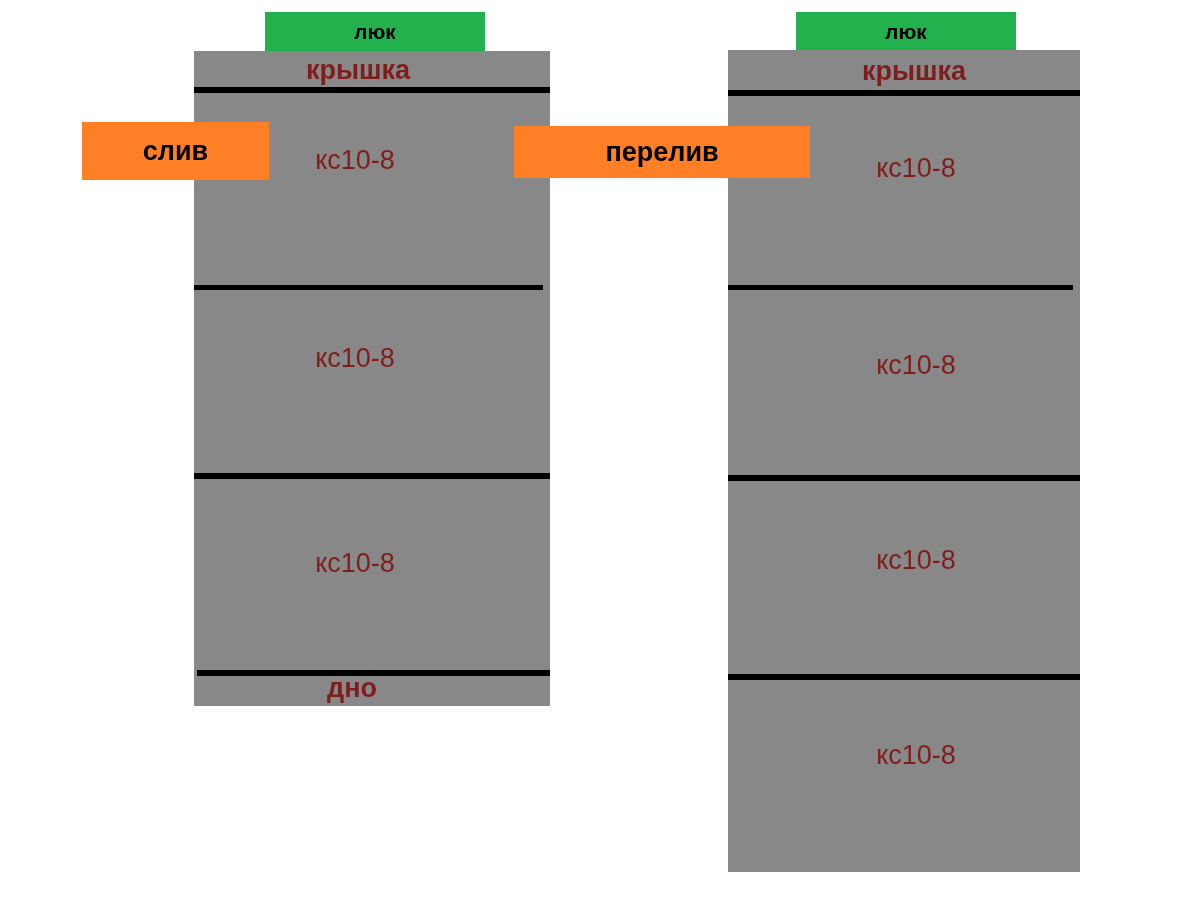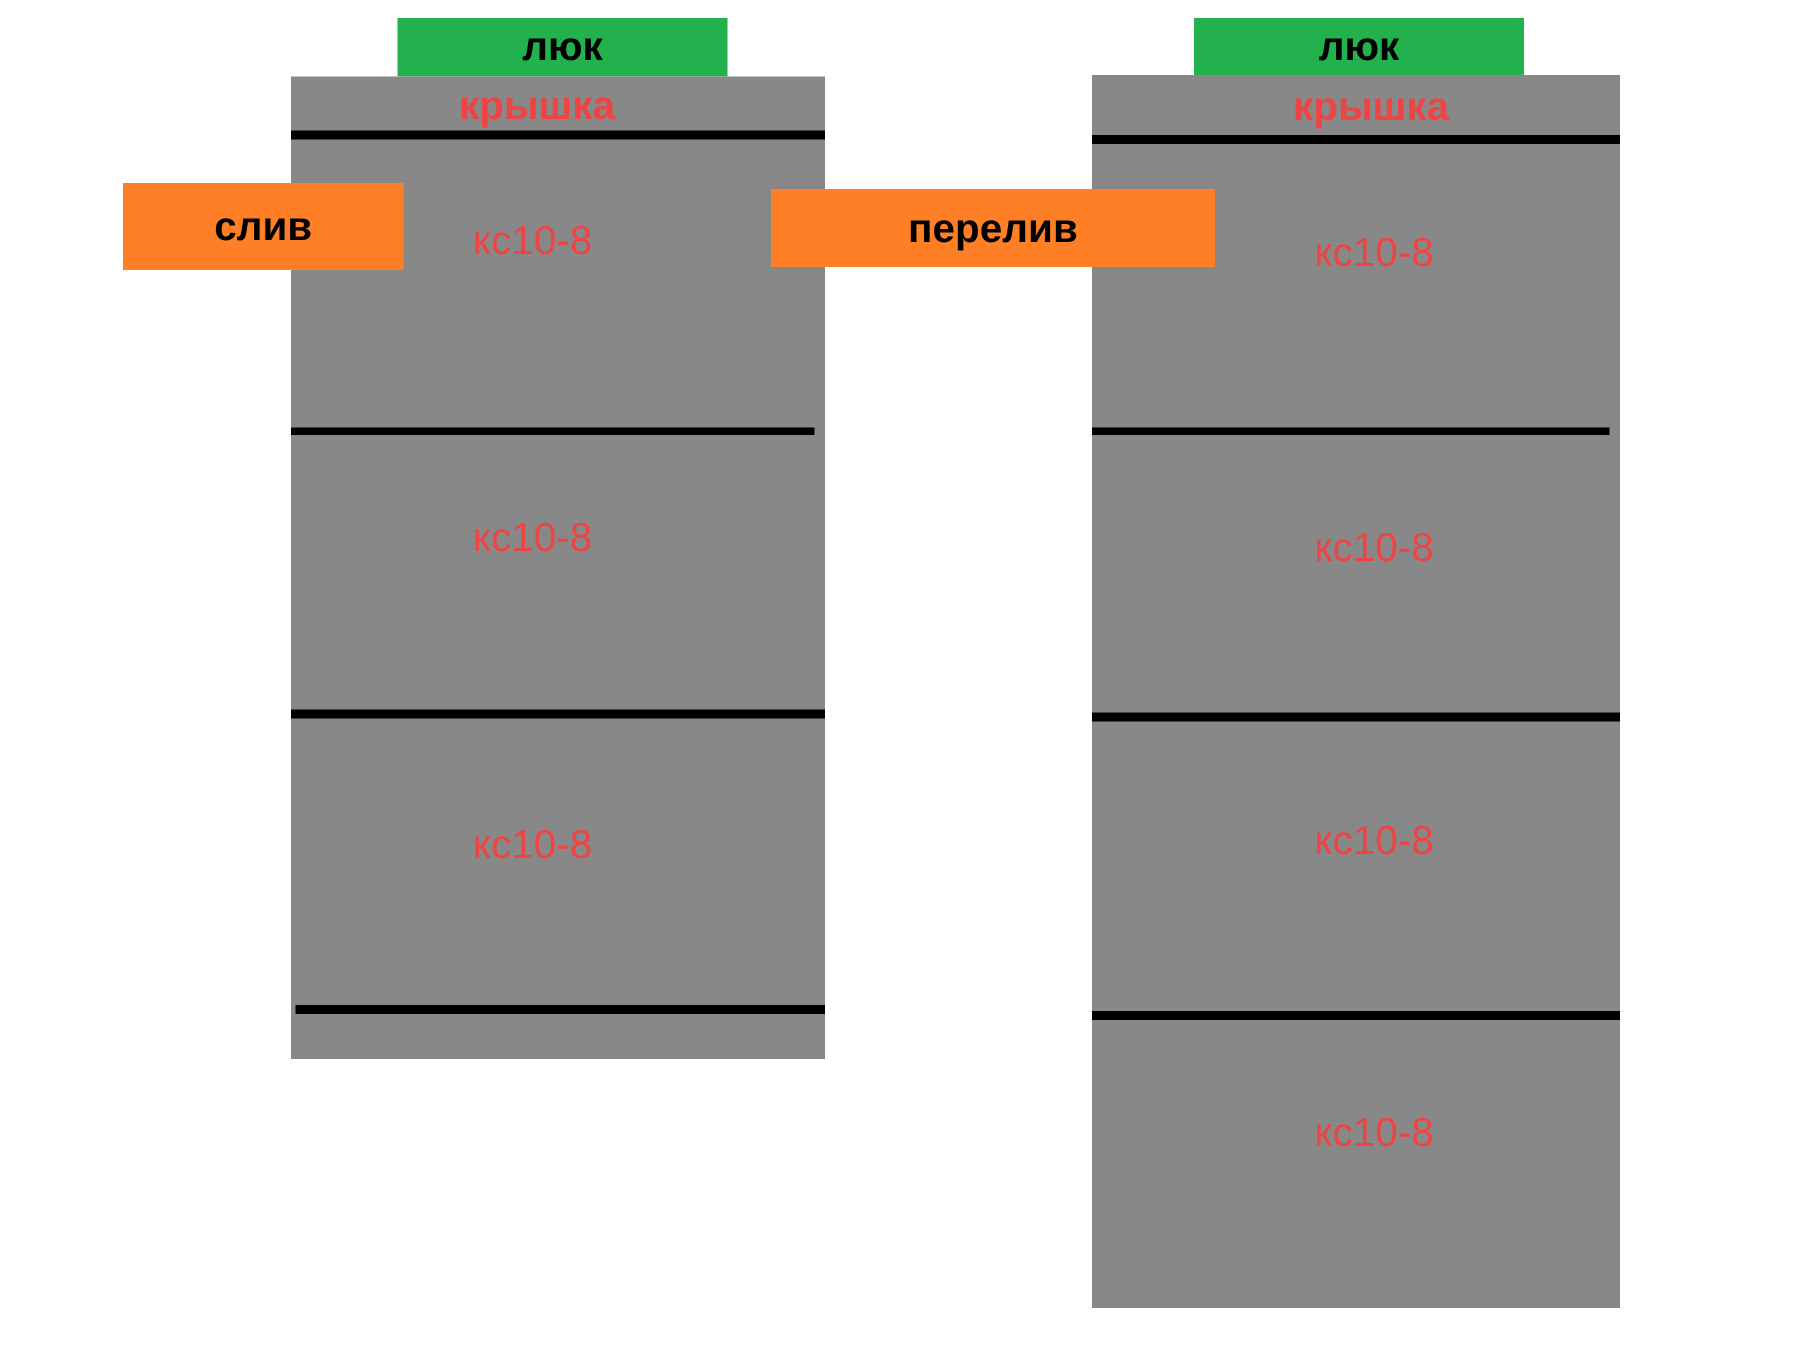--- a/index.html
+++ b/index.html
@@ -24,21 +24,21 @@
   }
   .hatch {
     position: absolute;
     background: #22b14c;
     display: flex;
     align-items: center;
     justify-content: center;
     box-sizing: border-box;
   }
   .hatch-label {
-    font-size: 27px;
+    font-size: 21px;
     font-weight: bold;
     color: #000000;
     letter-spacing: 0px;
     line-height: 1;
   }
   .pipe {
     position: absolute;
     background: #ff7f27;
     display: flex;
     align-items: center;
@@ -46,21 +46,21 @@
     box-sizing: border-box;
   }
   .pipe-label {
     font-size: 27px;
     font-weight: bold;
     color: #000000;
     line-height: 1;
   }
   .ring-label {
     position: absolute;
-    color: #ef4444;
+    color: #7f1d1d;
     font-size: 27px;
     text-align: center;
     line-height: 1;
     white-space: nowrap;
   }
   .ring-label.bold {
     font-weight: bold;
   }
   .divider {
     position: absolute;
@@ -80,20 +80,21 @@
 
   <div class="divider" style="left:194px; top:87px;  width:356px; height:6px;"></div>
   <div class="divider" style="left:194px; top:285px; width:349px; height:5px;"></div>
   <div class="divider" style="left:194px; top:473px; width:356px; height:6px;"></div>
   <div class="divider" style="left:197px; top:670px; width:353px; height:6px;"></div>
 
   <div class="ring-label bold" style="left:258px; top:57px; width:200px;">крышка</div>
   <div class="ring-label" style="left:255px; top:147px; width:200px;">кс10-8</div>
   <div class="ring-label" style="left:255px; top:345px; width:200px;">кс10-8</div>
   <div class="ring-label" style="left:255px; top:550px; width:200px;">кс10-8</div>
+  <div class="ring-label bold" style="left:252px; top:675px; width:200px;">дно</div>
 
   <div class="hatch" style="left:796px; top:12px; width:220px; height:38px;">
     <span class="hatch-label">люк</span>
   </div>
 
   <div class="tank" style="left:728px; top:50px; width:352px; height:822px;"></div>
 
   <div class="divider" style="left:728px; top:90px;  width:352px; height:6px;"></div>
   <div class="divider" style="left:728px; top:285px; width:345px; height:5px;"></div>
   <div class="divider" style="left:728px; top:475px; width:352px; height:6px;"></div>

